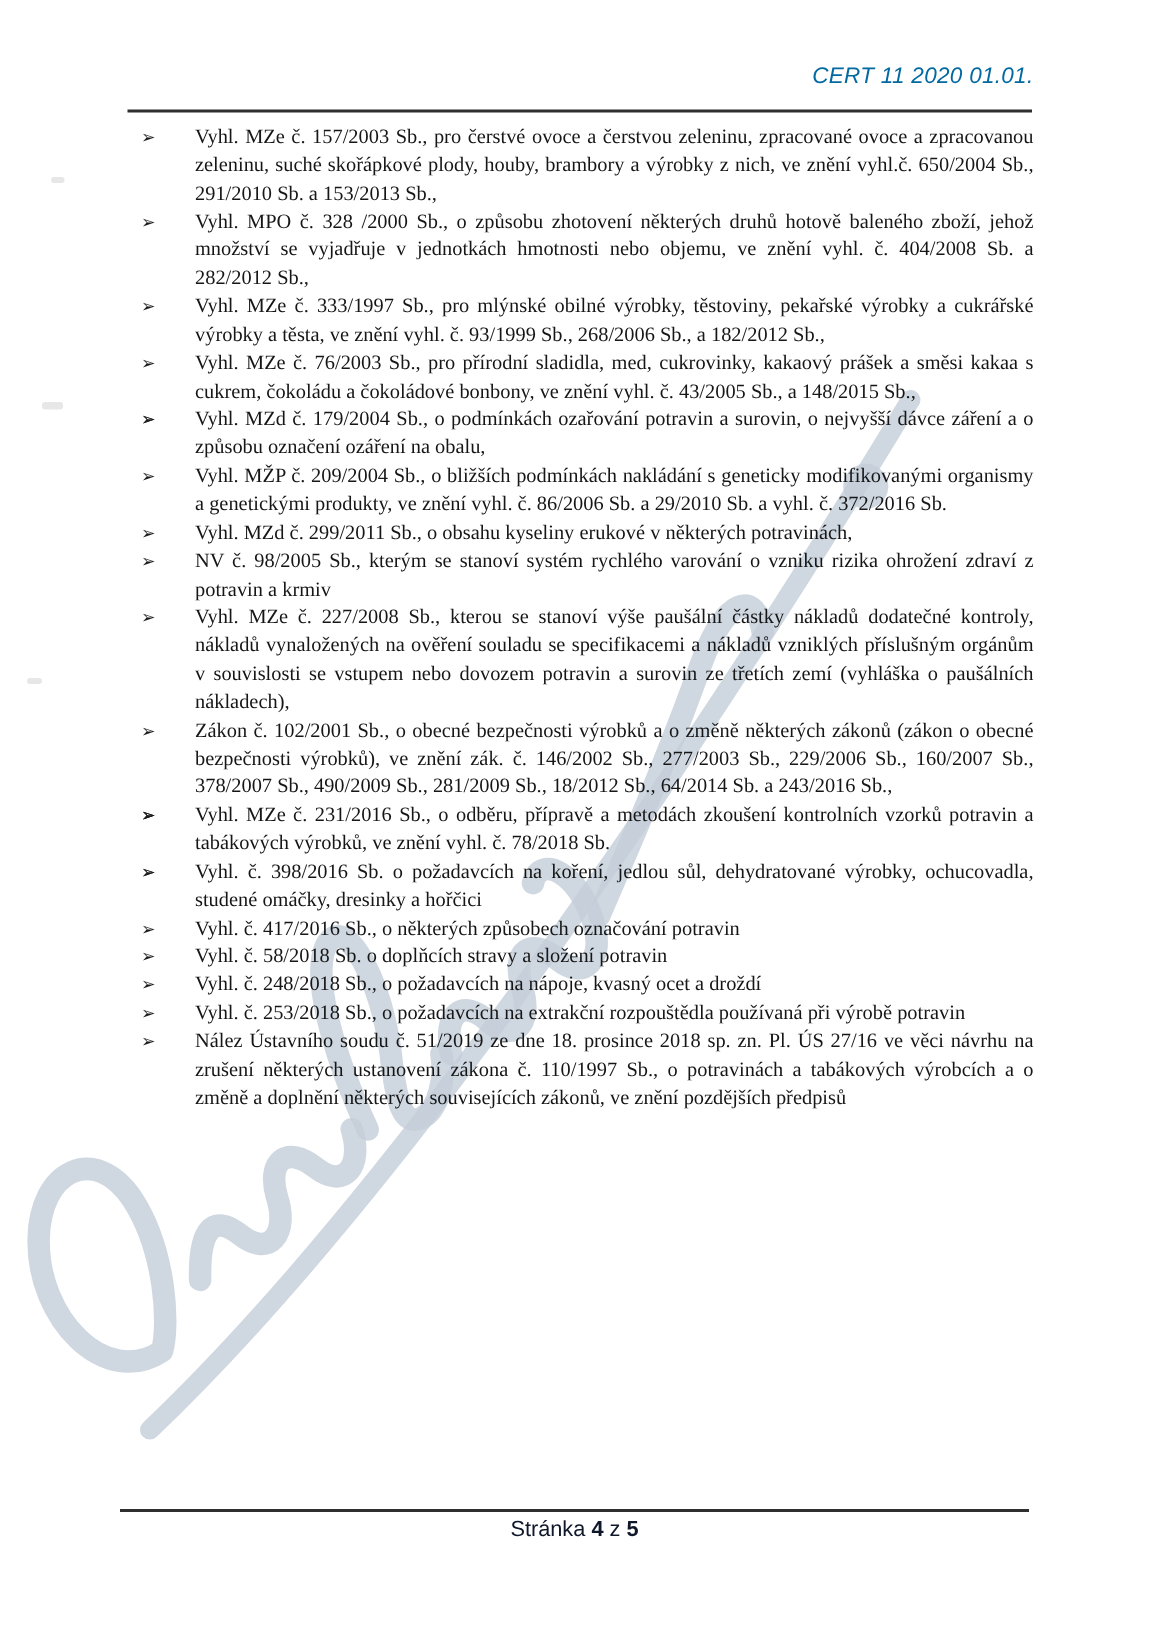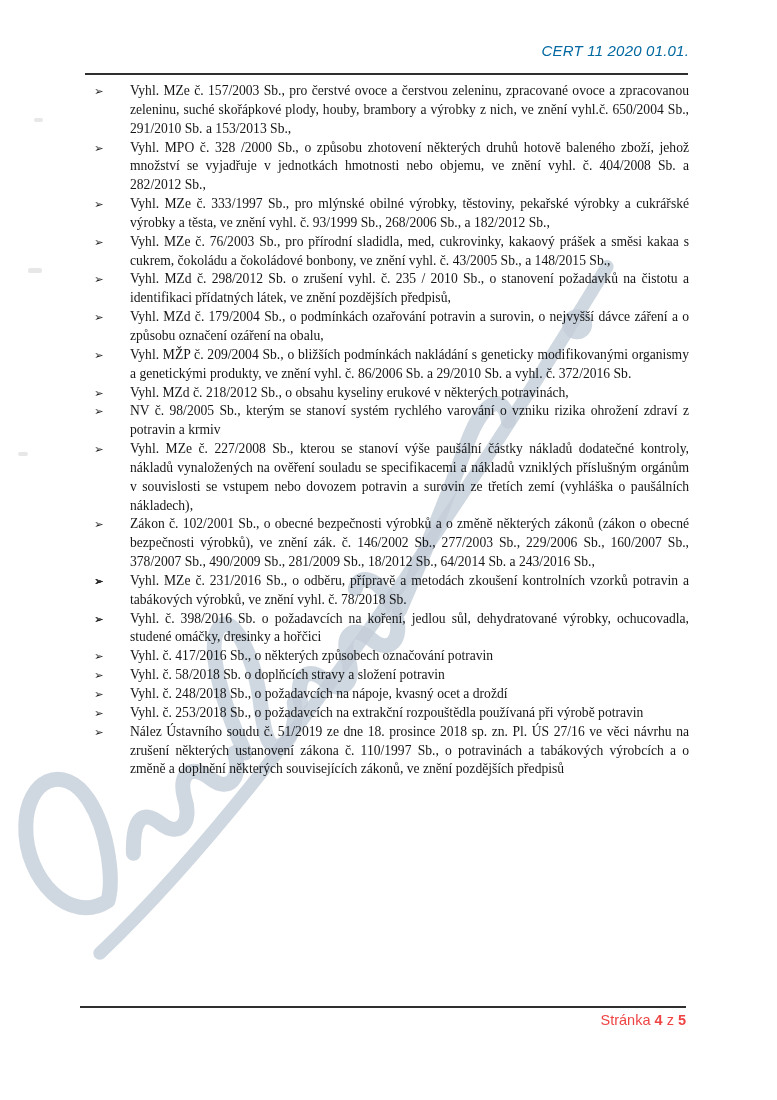--- a/index.html
+++ b/index.html
@@ -45,24 +45,24 @@
     font-size:11.5px;
     color:#1c1c1c;
   }
   .doc-list b{font-weight:normal;}
   .bottom-rule{
     position:absolute;top:1006px;left:80px;width:606px;height:2px;
     background:#2f2f2f;
   }
   .page-footer{
     position:absolute;top:1012px;left:80px;width:606px;
-    text-align:right;
+    text-align:center;
     font-family:"Liberation Sans", sans-serif;
     font-size:14.5px;
-    color:#ef4444;
+    color:#0f172a;
   }
   .page-footer b{font-weight:bold;}
   .scan-artifact{
     position:absolute;background:#b9b9b9;opacity:.35;border-radius:2px;
   }
 </style>
 </head>
 <body>
 
 <svg class="watermark" width="777" height="1100" viewBox="0 0 777 1100" aria-hidden="true">
@@ -92,24 +92,24 @@
 
   <div class="doc-code">CERT 11 2020 01.01.</div>
 
   <div class="top-rule"></div>
 
   <ul class="doc-list">
       <li><span class="marker">➢</span><span><b>Vyhl. MZe č. 157/2003 Sb., pro čerstvé ovoce a čerstvou zeleninu, zpracované ovoce a zpracovanou zeleninu, suché skořápkové plody, houby, brambory a výrobky z nich</b><span>, ve znění vyhl.č. 650/2004 Sb., 291/2010 Sb. a 153/2013 Sb.,</span></span></li>
       <li><span class="marker">➢</span><span><b>Vyhl. MPO č. 328 /2000 Sb., o způsobu zhotovení některých druhů hotově baleného zboží, jehož množství se vyjadřuje v jednotkách hmotnosti nebo objemu</b><span>, ve znění vyhl. č. 404/2008 Sb. a 282/2012 Sb.,</span></span></li>
       <li><span class="marker">➢</span><span><b>Vyhl. MZe č. 333/1997 Sb., pro mlýnské obilné výrobky, těstoviny, pekařské výrobky a cukrářské výrobky a těsta</b><span>, ve znění vyhl. č. 93/1999 Sb., 268/2006 Sb., a 182/2012 Sb.,</span></span></li>
       <li><span class="marker">➢</span><span><b>Vyhl. MZe č. 76/2003 Sb., pro přírodní sladidla, med, cukrovinky, kakaový prášek a směsi kakaa s cukrem, čokoládu a čokoládové bonbony</b><span>, ve znění vyhl. č. 43/2005 Sb., a 148/2015 Sb.,</span></span></li>
-      <li><span class="marker">➢</span><span><b>Vyhl. MZd č. 298/2012 Sb. o zrušení vyhl. č. 235 / 2010 Sb., o stanovení požadavků na čistotu a identifikaci přídatných látek</b><span>, ve znění pozdějších předpisů,</span></span></li>
+      <li><span class="marker">➢</span></li>
       <li><span class="marker">➢</span><span><b>Vyhl. MZd č. 179/2004 Sb., o podmínkách ozařování potravin a surovin, o nejvyšší dávce záření a o způsobu označení ozáření na obalu,</b></span></li>
       <li><span class="marker">➢</span><span><b>Vyhl. MŽP č. 209/2004 Sb., o bližších podmínkách nakládání s geneticky modifikovanými organismy a genetickými produkty</b><span>, ve znění vyhl. č. 86/2006 Sb. a 29/2010 Sb. </span><b>a vyhl. č. 372/2016 Sb.</b></span></li>
-      <li><span class="marker">➢</span><span><b>Vyhl. MZd č. 218/2012 Sb., o obsahu kyseliny erukové v některých potravinách,</b></span></li>
+      <li><span class="marker">➢</span><span><b>Vyhl. MZd č. 299/2011 Sb., o obsahu kyseliny erukové v některých potravinách,</b></span></li>
       <li><span class="marker">➢</span><span><b>NV č. 98/2005 Sb., kterým se stanoví systém rychlého varování</b><span> o vzniku rizika ohrožení zdraví z potravin a krmiv</span></span></li>
       <li><span class="marker">➢</span><span><b>Vyhl. MZe č. 227/2008 Sb., kterou se stanoví výše paušální částky nákladů</b><span> dodatečné kontroly, nákladů vynaložených na ověření souladu se specifikacemi a nákladů vzniklých příslušným orgánům v souvislosti se vstupem nebo dovozem potravin a surovin ze třetích zemí </span><b>(vyhláška o paušálních nákladech),</b></span></li>
       <li><span class="marker">➢</span><span><b>Zákon č. 102/2001 Sb., o obecné bezpečnosti výrobků a o změně některých zákonů (zákon o obecné bezpečnosti výrobků)</b><span>, ve znění zák. č. 146/2002 Sb., 277/2003 Sb., 229/2006 Sb., 160/2007 Sb., 378/2007 Sb., 490/2009 Sb., 281/2009 Sb., 18/2012 Sb., 64/2014 Sb. a 243/2016 Sb.,</span></span></li>
       <li><span class="marker">➢</span></li>
       <li><span class="marker">➢</span></li>
       <li><span class="marker">➢</span><span><b>Vyhl. MZe č. 231/2016 Sb., o odběru, přípravě a metodách zkoušení kontrolních vzorků potravin a tabákových výrobků</b><span>, ve znění vyhl. č. 78/2018 Sb.</span></span></li>
       <li><span class="marker">➢</span></li>
       <li><span class="marker">➢</span><span><b>Vyhl. č. 398/2016 Sb. o požadavcích na koření, jedlou sůl, dehydratované výrobky, ochucovadla, studené omáčky, dresinky a hořčici</b></span></li>
       <li><span class="marker">➢</span><span><b>Vyhl. č. 417/2016 Sb., o některých způsobech označování potravin</b></span></li>
       <li><span class="marker">➢</span><span><b>Vyhl. č. 58/2018 Sb. o doplňcích stravy a složení potravin</b></span></li>

